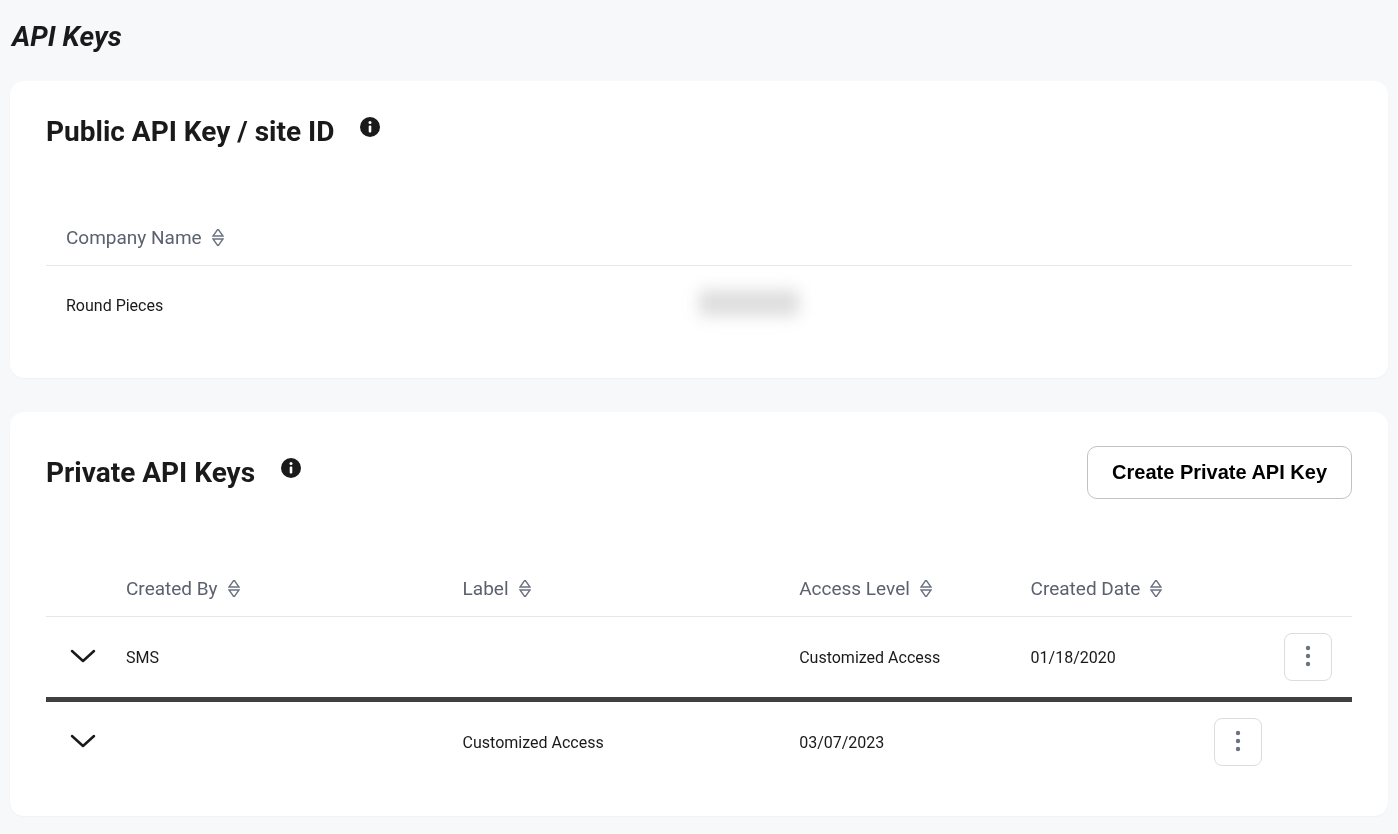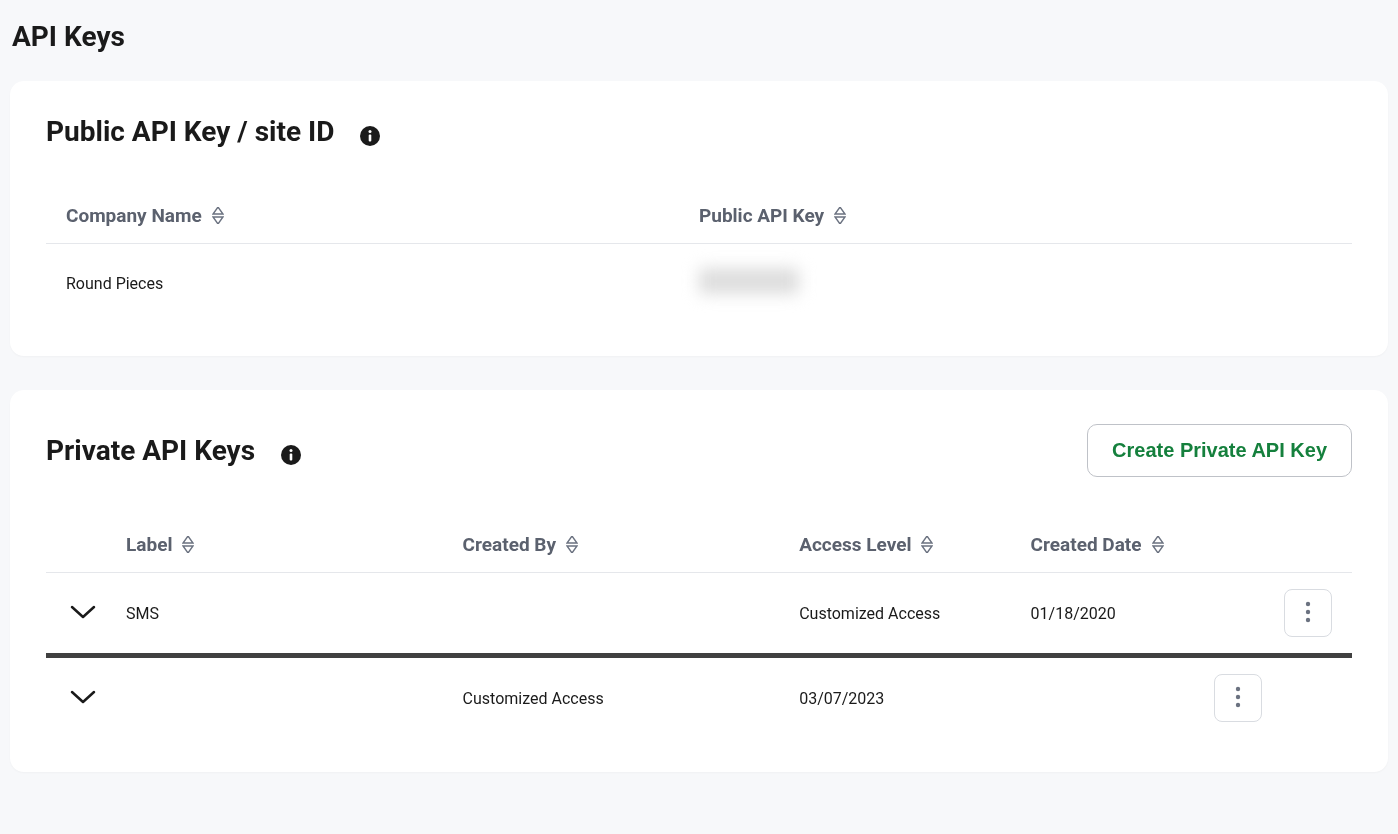--- a/index.html
+++ b/index.html
@@ -12,37 +12,38 @@
       background: #f7f8fa;
       color: #1a1a1a;
       padding: 20px 10px;
       width: 1398px;
     }
     .page-title {
       font-size: 28px;
       font-weight: 700;
       margin-bottom: 28px;
       padding-left: 2px;
+      font-style: italic;
     }
     .card {
       background: #fff;
       border-radius: 14px;
       padding: 34px 36px;
       margin-bottom: 34px;
       box-shadow: 0 1px 2px rgba(0,0,0,0.03);
     }
     .card-header {
       display: flex;
       align-items: center;
       justify-content: space-between;
       margin-bottom: 48px;
     }
     .card-title-wrap {
       display: flex;
-      align-items: flex-end;
+      align-items: flex-start;
       gap: 24px;
     }
     .card-title {
       font-size: 28px;
       font-weight: 700;
     }
     .info-icon {
       width: 24px;
       height: 24px;
       display: inline-flex;
@@ -53,21 +54,21 @@
       width: 24px;
       height: 24px;
     }
     .btn-outline {
       background: #fff;
       border: 1px solid #bfc2c8;
       border-radius: 10px;
       padding: 14px 24px;
       font-size: 20px;
       font-weight: 600;
-      color: #15803d;
+      color: #000000;
       cursor: pointer;
     }
     .table {
       width: 100%;
     }
     .table-header-row, .table-row {
       display: grid;
       align-items: center;
       padding: 16px 20px;
     }
@@ -88,22 +89,23 @@
     }
     .table-row:last-child {
       border-bottom: none;
     }
     .col-header {
       display: flex;
       align-items: center;
       gap: 10px;
       color: #5b616e;
       font-size: 19px;
-      font-weight: 700;
+      font-weight: 400;
       cursor: pointer;
+      margin-top: 22px;
     }
     .sort-icon {
       display: inline-flex;
       flex-direction: column;
       gap: 1px;
     }
     .sort-icon svg {
       width: 12px;
       height: 8px;
     }
@@ -180,31 +182,20 @@
         <span>Company Name</span>
         <span class="sort-icon">
           <svg viewBox="0 0 12 8">
               <path d="M6 0 L11 7 L1 7 Z" fill="none" stroke="#6b7280" stroke-width="1.4"></path>
             </svg>
           <svg viewBox="0 0 12 8">
               <path d="M6 8 L11 1 L1 1 Z" fill="none" stroke="#6b7280" stroke-width="1.4"></path>
             </svg>
         </span>
       </div>
-      <div class="col-header">
-        <span>Public API Key</span>
-        <span class="sort-icon">
-          <svg viewBox="0 0 12 8">
-              <path d="M6 0 L11 7 L1 7 Z" fill="none" stroke="#6b7280" stroke-width="1.4"></path>
-            </svg>
-          <svg viewBox="0 0 12 8">
-              <path d="M6 8 L11 1 L1 1 Z" fill="none" stroke="#6b7280" stroke-width="1.4"></path>
-            </svg>
-        </span>
-      </div>
     </div>
     <div class="table-row public-grid">
       <div class="cell">Round Pieces</div>
       <div class="cell">
         <span class="blurred-key"></span>
       </div>
     </div>
   </div>
 </div>
 
@@ -219,32 +210,32 @@
           <rect x="10.7" y="10.5" width="2.6" height="7" rx="1" fill="#fff"></rect>
         </svg>
       </span>
     </div>
     <button class="btn-outline">Create Private API Key</button>
   </div>
   <div class="table">
     <div class="table-header-row private-grid">
       <div></div>
       <div class="col-header">
+        <span>Created By</span>
+        <span class="sort-icon">
+          <svg viewBox="0 0 12 8">
+              <path d="M6 0 L11 7 L1 7 Z" fill="none" stroke="#6b7280" stroke-width="1.4"></path>
+            </svg>
+          <svg viewBox="0 0 12 8">
+              <path d="M6 8 L11 1 L1 1 Z" fill="none" stroke="#6b7280" stroke-width="1.4"></path>
+            </svg>
+        </span>
+      </div>
+      <div class="col-header">
         <span>Label</span>
-        <span class="sort-icon">
-          <svg viewBox="0 0 12 8">
-              <path d="M6 0 L11 7 L1 7 Z" fill="none" stroke="#6b7280" stroke-width="1.4"></path>
-            </svg>
-          <svg viewBox="0 0 12 8">
-              <path d="M6 8 L11 1 L1 1 Z" fill="none" stroke="#6b7280" stroke-width="1.4"></path>
-            </svg>
-        </span>
-      </div>
-      <div class="col-header">
-        <span>Created By</span>
         <span class="sort-icon">
           <svg viewBox="0 0 12 8">
               <path d="M6 0 L11 7 L1 7 Z" fill="none" stroke="#6b7280" stroke-width="1.4"></path>
             </svg>
           <svg viewBox="0 0 12 8">
               <path d="M6 8 L11 1 L1 1 Z" fill="none" stroke="#6b7280" stroke-width="1.4"></path>
             </svg>
         </span>
       </div>
       <div class="col-header">

